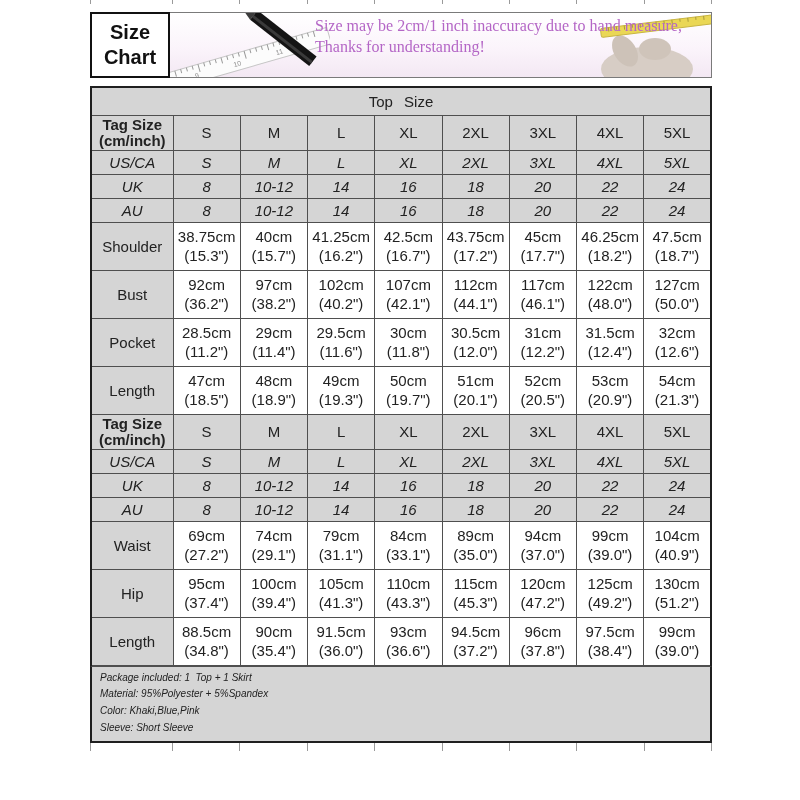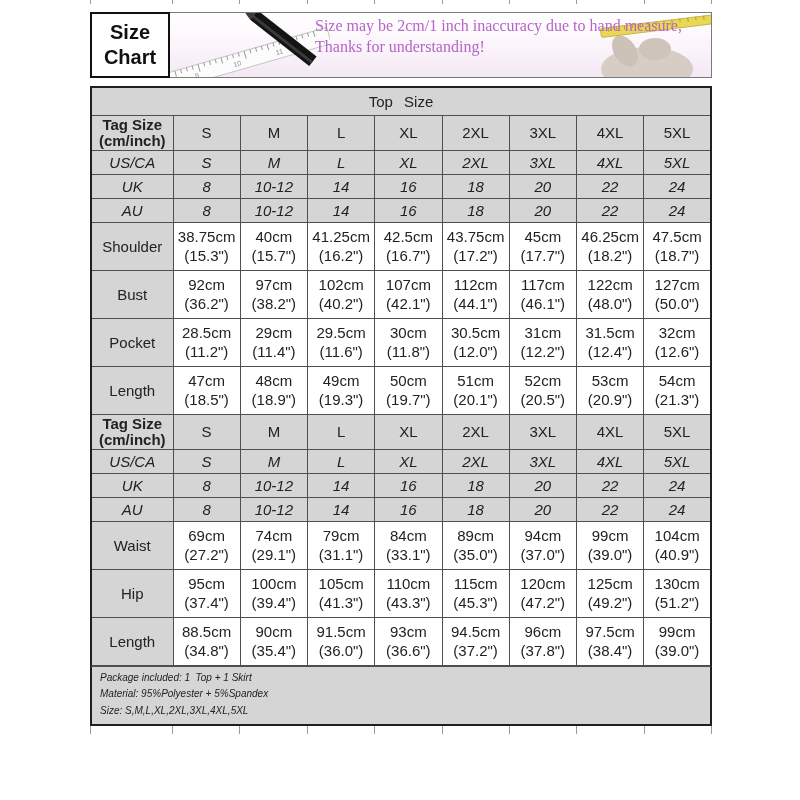--- a/index.html
+++ b/index.html
@@ -469,21 +469,22 @@
             <div class="cm-line">99cm</div>
             <div class="in-line">(39.0")</div>
           </td>
         </tr>
       </tbody>
   </table>
 
   <div class="footer-box">
       <div class="footer-line">Package included: 1  Top + 1 Skirt</div>
       <div class="footer-line">Material: 95%Polyester + 5%Spandex</div>
-      <div class="footer-line">Size: S,M,L,XL,2XL,3XL,4XL,5XL</div>
+      <div class="footer-line">Color: Khaki,Blue,Pink</div>
+      <div class="footer-line">Sleeve: Short Sleeve</div>
     </div>
 
   <div class="partial partial-bottom">
       <div class="pcol plabel"></div>
       <div class="pcol"></div>
       <div class="pcol"></div>
       <div class="pcol"></div>
       <div class="pcol"></div>
       <div class="pcol"></div>
       <div class="pcol"></div>

